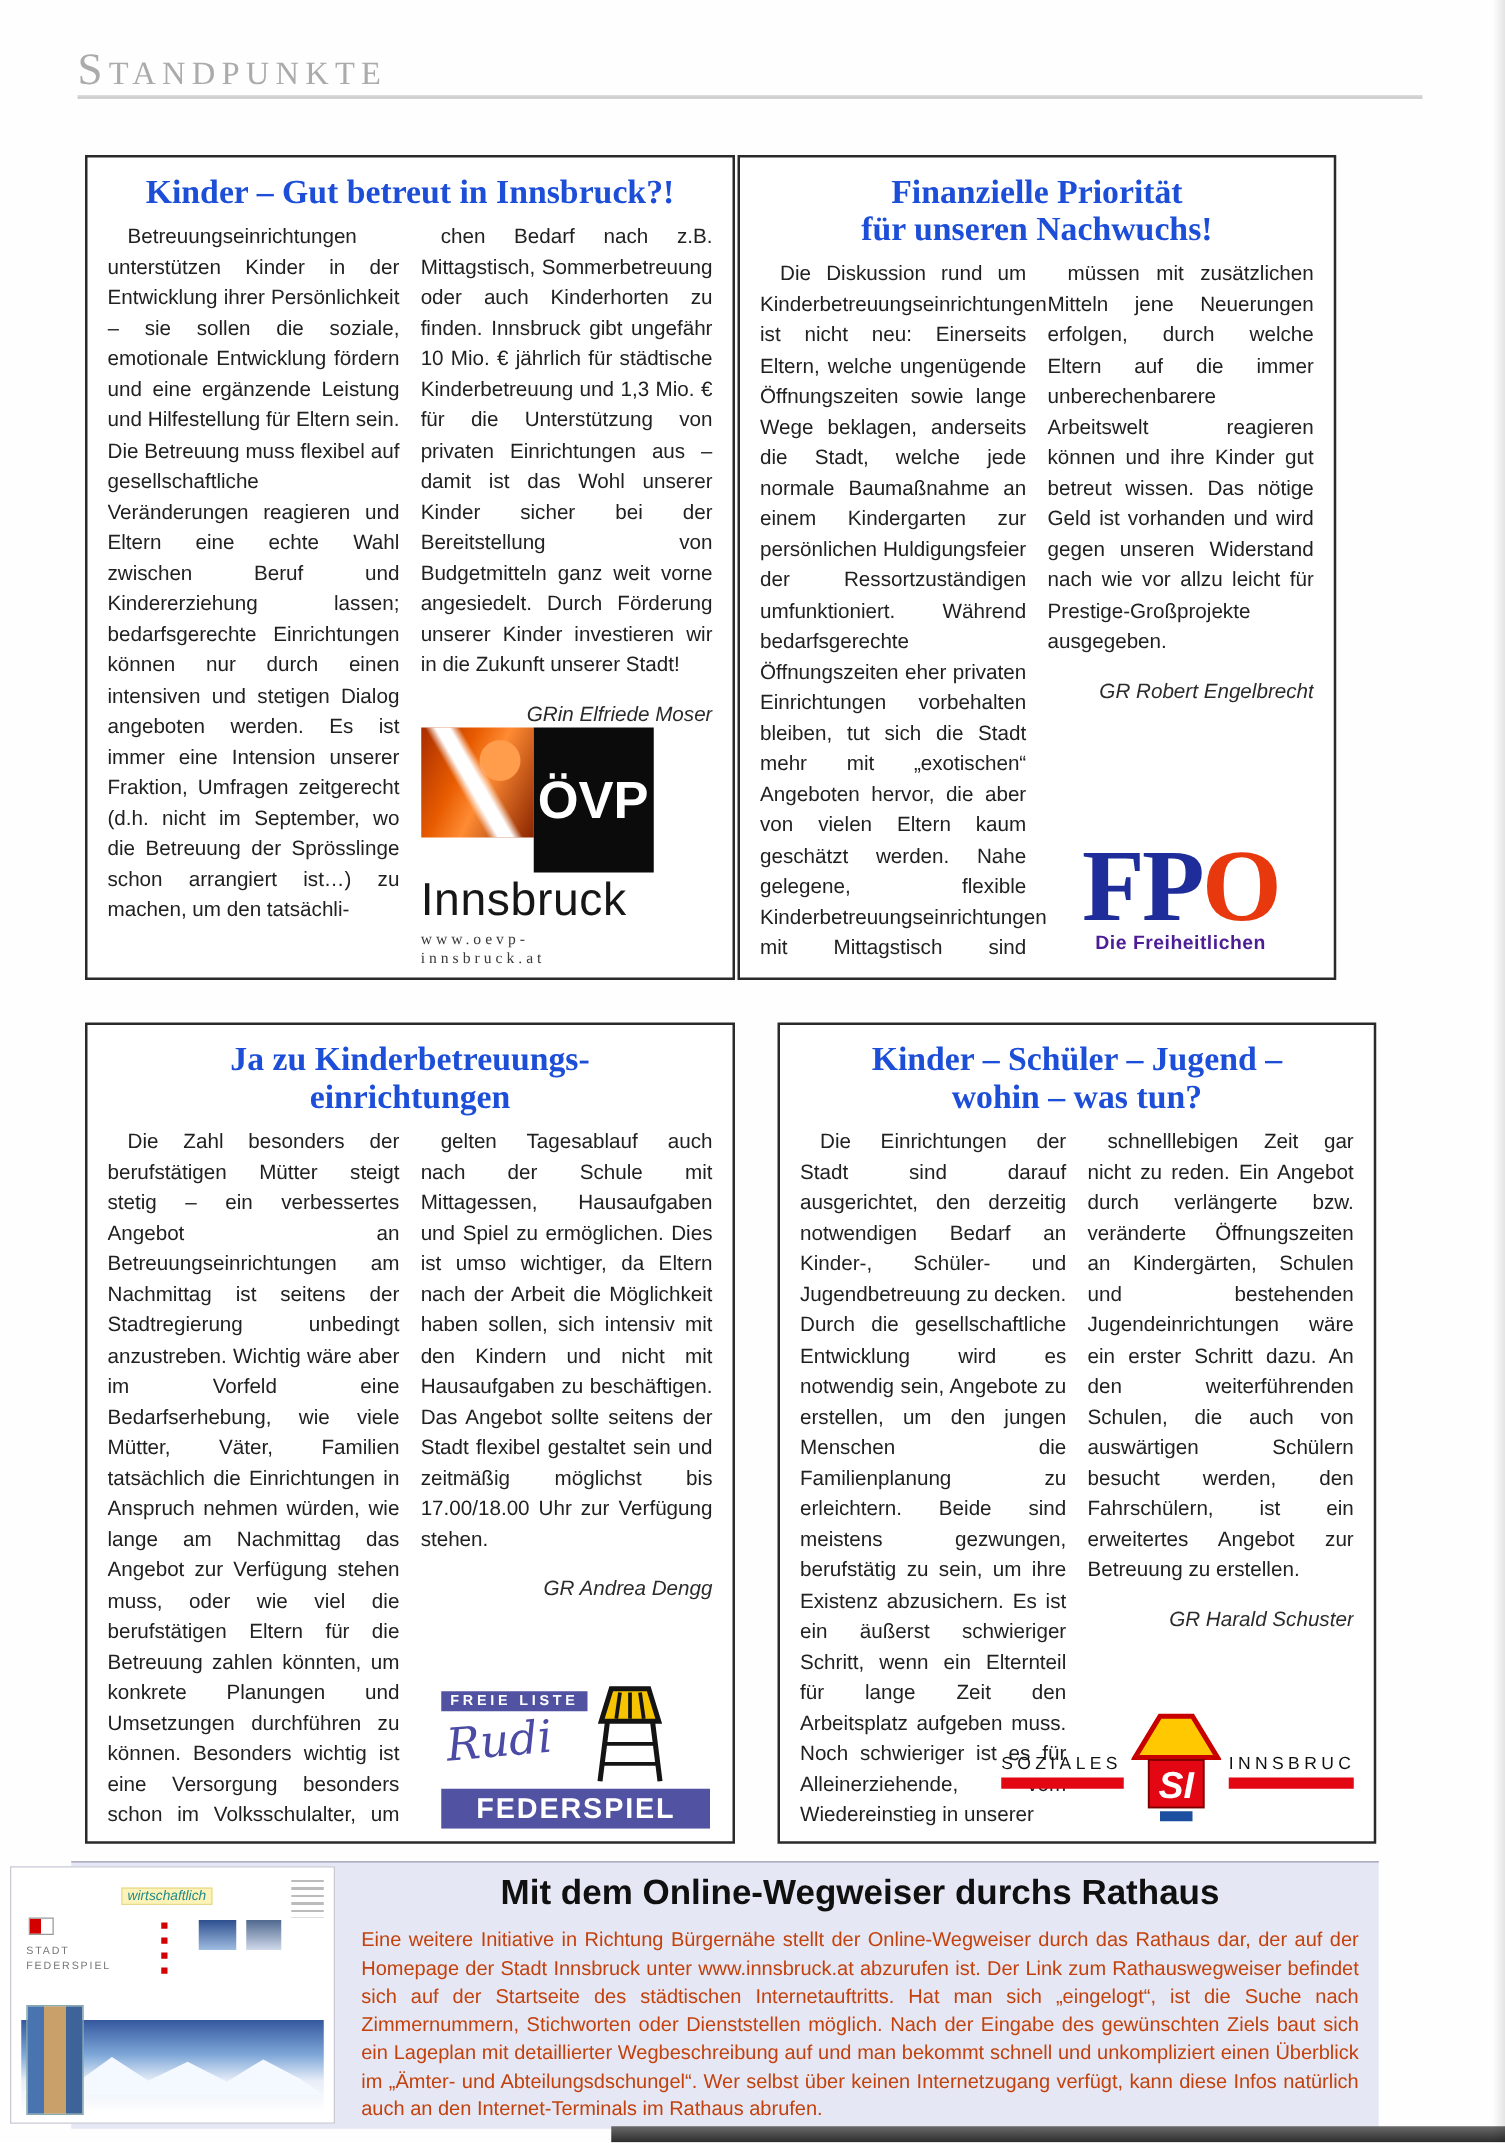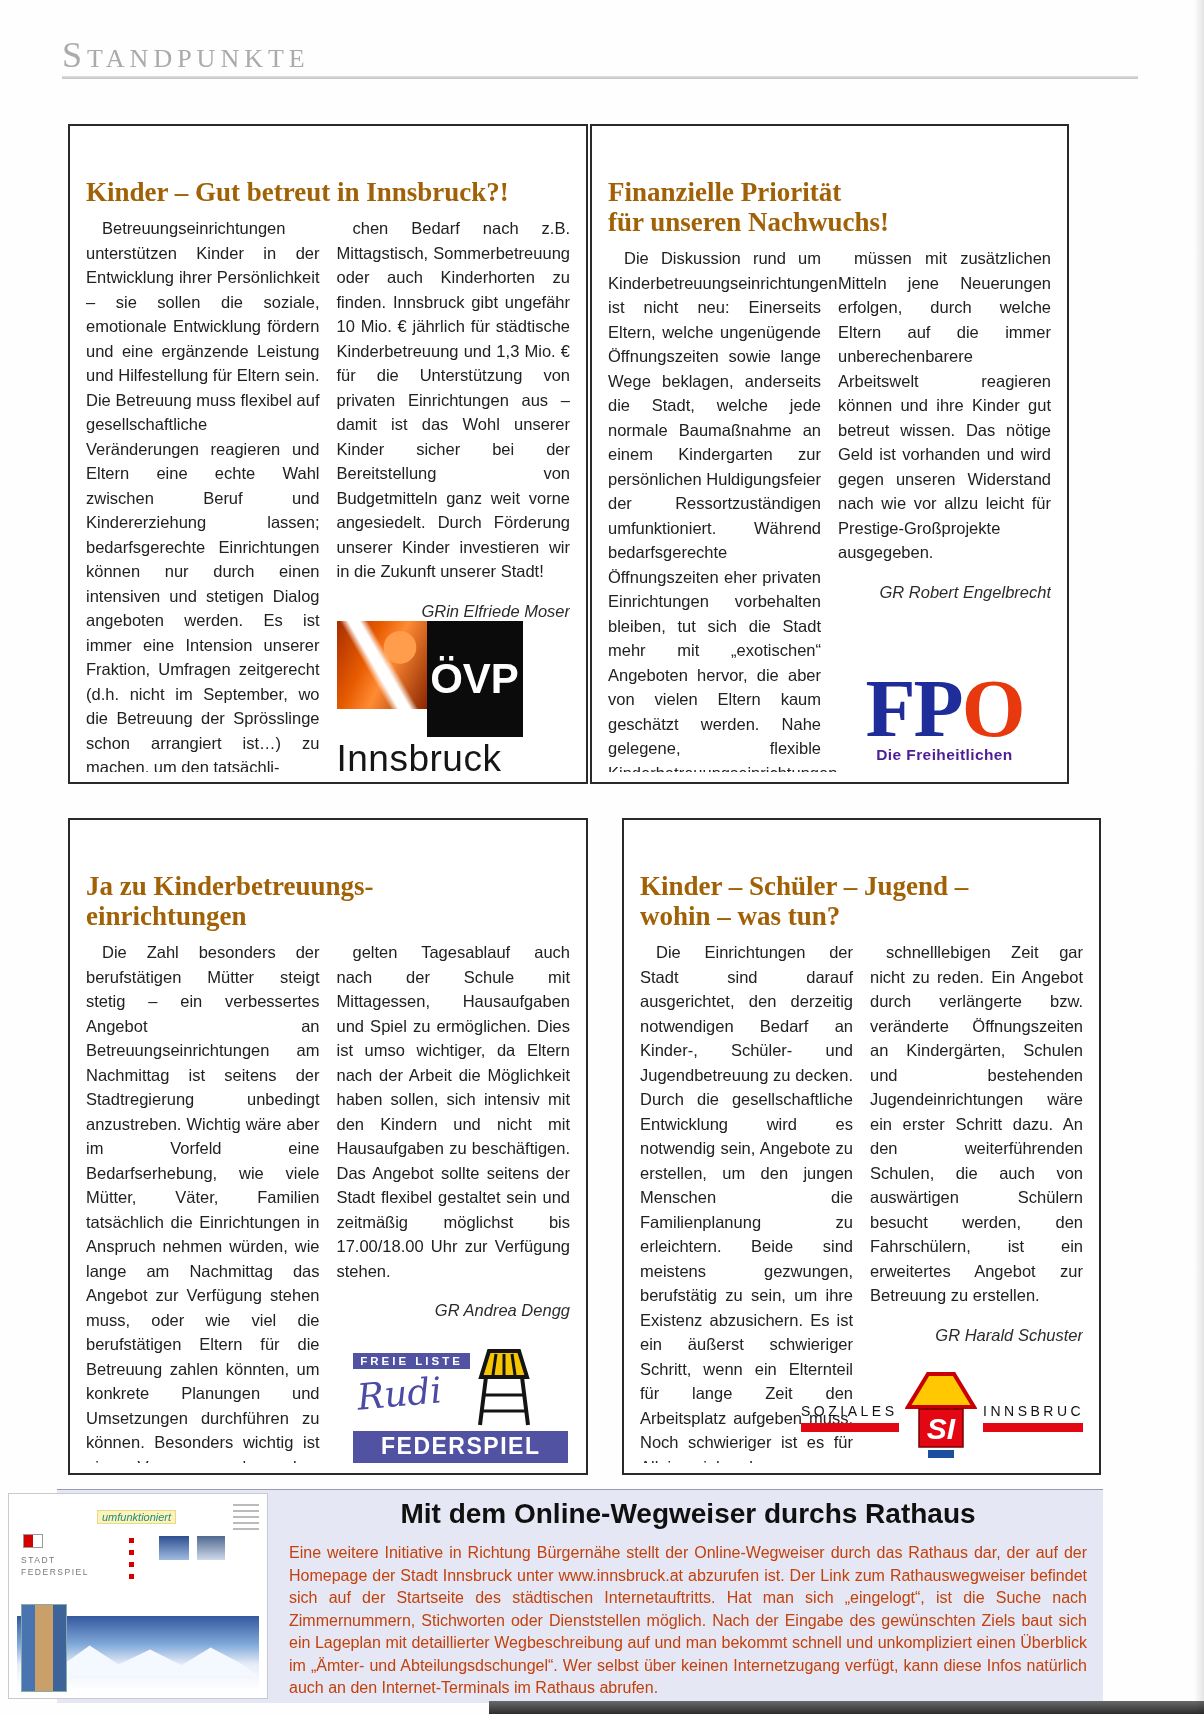--- a/index.html
+++ b/index.html
@@ -14,22 +14,22 @@
                  background:linear-gradient(#e0e0e0,#c3c3c3);}
 
   
   .box{position:absolute;border:2px solid #2a2a2a;background:#fff;box-sizing:border-box;
        padding:12px 16px 10px;display:flex;flex-direction:column;}
   #box1{left:68px;top:124px;width:520px;height:660px;}
   #box2{left:590px;top:124px;width:479px;height:660px;}
   #box3{left:68px;top:818px;width:520px;height:657px;}
   #box4{left:622px;top:818px;width:479px;height:657px;}
 
-  .box-title{text-align:left;font-family:"Liberation Serif",serif;font-weight:700;
-             font-size:27px;line-height:1.12;color:#a16207;margin-top:39px;}
+  .box-title{text-align:center;font-family:"Liberation Serif",serif;font-weight:700;
+             font-size:27px;line-height:1.12;color:#1d4ed8;}
   .cols{display:flex;gap:17px;flex:1;margin-top:9px;overflow:hidden;}
   .col{flex:1;display:flex;flex-direction:column;min-width:0;}
   .body-text{font-size:16.5px;line-height:24.5px;text-align:justify;text-indent:16px;color:#212121;}
   .signature{font-style:italic;text-align:right;font-size:16.5px;margin-top:18px;color:#2b2b2b;}
 
   
   .logo-oevp{margin-top:auto;width:186px;margin-bottom:2px;}
   .ovp-row{display:flex;}
   .ovp-photo{width:90px;height:88px;
      background:
@@ -220,21 +220,21 @@
 
   <div id="footer-panel">
     <div class="panel-inner">
       <div class="panel-title">Mit dem Online-Wegweiser durchs Rathaus</div>
       <div class="panel-body">Eine weitere Initiative in Richtung Bürgernähe stellt der Online-Wegweiser durch das Rathaus dar, der auf der Homepage der Stadt Innsbruck unter www.innsbruck.at abzurufen ist. Der Link zum Rathauswegweiser befindet sich auf der Startseite des städtischen Internetauftritts. Hat man sich „eingelogt“, ist die Suche nach Zimmernummern, Stichworten oder Dienststellen möglich. Nach der Eingabe des gewünschten Ziels baut sich ein Lageplan mit detaillierter Wegbeschreibung auf und man bekommt schnell und unkompliziert einen Überblick im „Ämter- und Abteilungsdschungel“. Wer selbst über keinen Internetzugang verfügt, kann diese Infos natürlich auch an den Internet-Terminals im Rathaus abrufen.</div>
     </div>
   </div>
 
   <div id="thumb">
     <div class="t-el t-lines"></div>
-    <div class="t-el t-label">umfunktioniert</div>
+    <div class="t-el t-label">wirtschaftlich</div>
     <div class="t-el t-emblem"></div>
     <div class="t-el t-brand">STADT FEDERSPIEL</div>
     <div class="t-el t-photo1"></div>
     <div class="t-el t-photo2"></div>
     <div class="t-el t-dots">
         <span></span>
         <span></span>
         <span></span>
         <span></span>
       </div>

